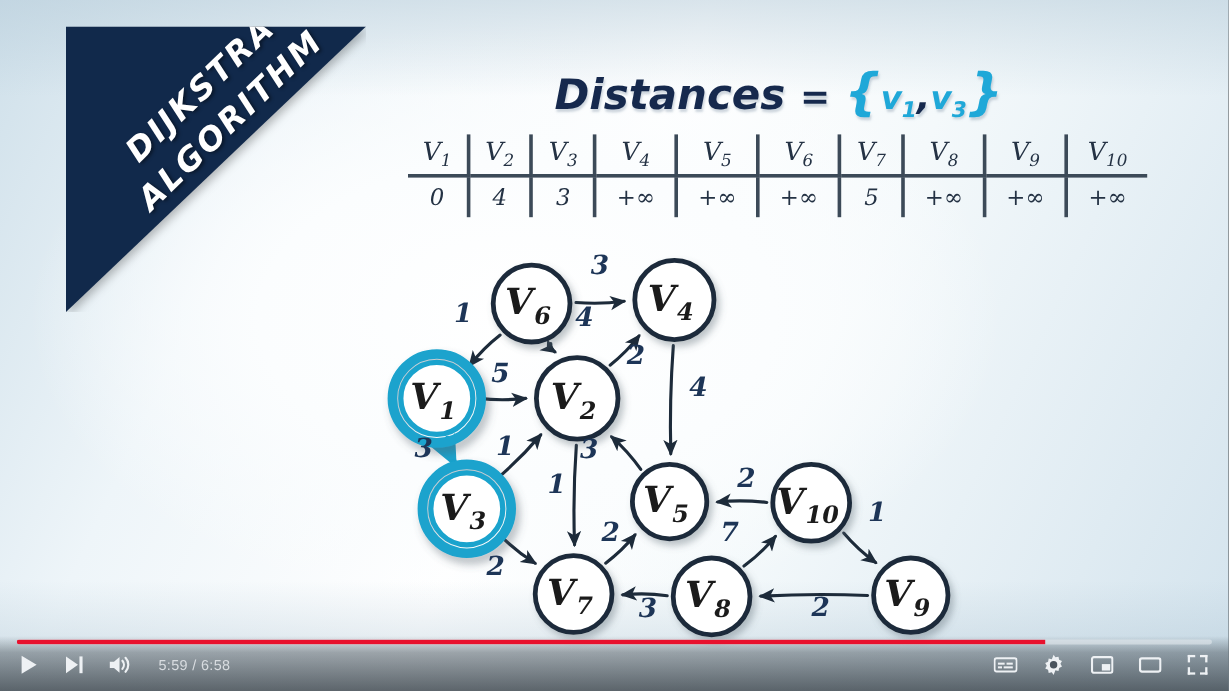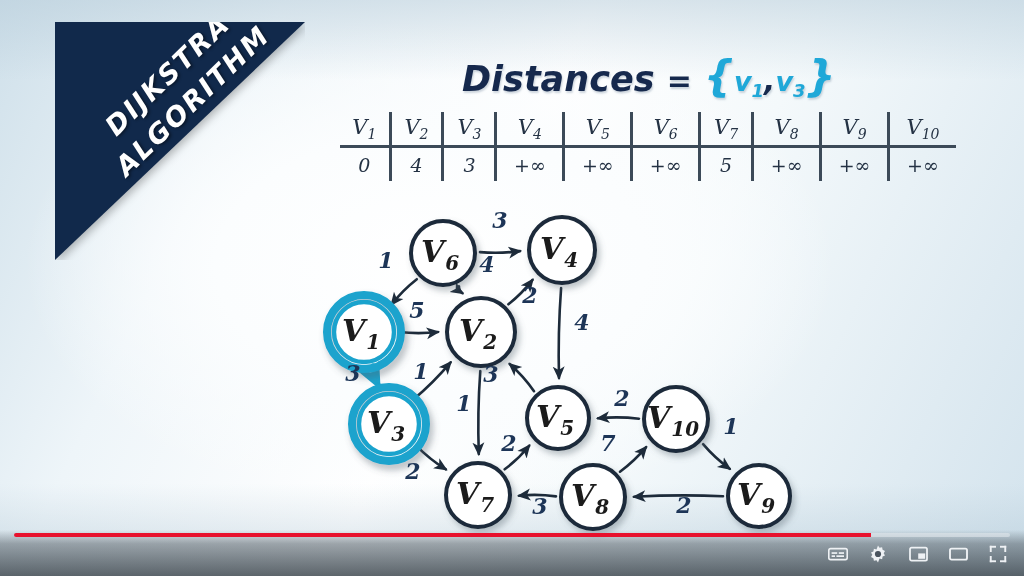--- a/index.html
+++ b/index.html
@@ -273,20 +273,41 @@
         <text x="731" y="434" text-anchor="middle" class="wlabel">1</text>
       </g>
   </svg>
 
   <div id="player">
 
     <div id="progress">
       <div class="played" id="playedBar" style="width: 86%; background: rgb(232, 17, 45);"></div>
     </div>
 
+    <div id="ctl-left">
+      <div class="pbtn">
+        <svg width="18" height="18" viewBox="0 0 18 18">
+          <path d="M3 1.5 L15.5 9 L3 16.5 Z" fill="#eef1f4"></path>
+        </svg>
+      </div>
+      <div class="pbtn">
+        <svg width="18" height="18" viewBox="0 0 18 18">
+          <path d="M2 2 L12 9 L2 16 Z" fill="#eef1f4"></path>
+          <rect x="13.2" y="2" width="2.6" height="14" fill="#eef1f4"></rect>
+        </svg>
+      </div>
+      <div class="pbtn">
+        <svg width="20" height="18" viewBox="0 0 20 18">
+          <path d="M1.5 6.4 H5 L9.6 2.4 V15.6 L5 11.6 H1.5 Z" fill="#eef1f4"></path>
+          <path d="M12 5.6 A5.2 5.2 0 0 1 12 12.4" stroke="#eef1f4" stroke-width="1.8" fill="none" stroke-linecap="round"></path>
+          <path d="M14.6 3.2 A8.4 8.4 0 0 1 14.6 14.8" stroke="#eef1f4" stroke-width="1.8" fill="none" stroke-linecap="round"></path>
+        </svg>
+      </div>
+      <div id="timetext">5:59 / 6:58</div>
+    </div>
 
     <div id="ctl-right">
       <div class="pbtn">
         <svg width="20" height="16" viewBox="0 0 20 16">
           <rect x="0.8" y="2.6" width="18.4" height="11" rx="1.8" fill="none" stroke="#eef1f4" stroke-width="1.6"></rect>
           <rect x="3.6" y="6.2" width="5.6" height="1.7" fill="#eef1f4"></rect>
           <rect x="10.8" y="6.2" width="5.2" height="1.7" fill="#eef1f4"></rect>
           <rect x="3.6" y="9.3" width="3.4" height="1.7" fill="#eef1f4"></rect>
           <rect x="8.4" y="9.3" width="7.6" height="1.7" fill="#eef1f4"></rect>
         </svg>

